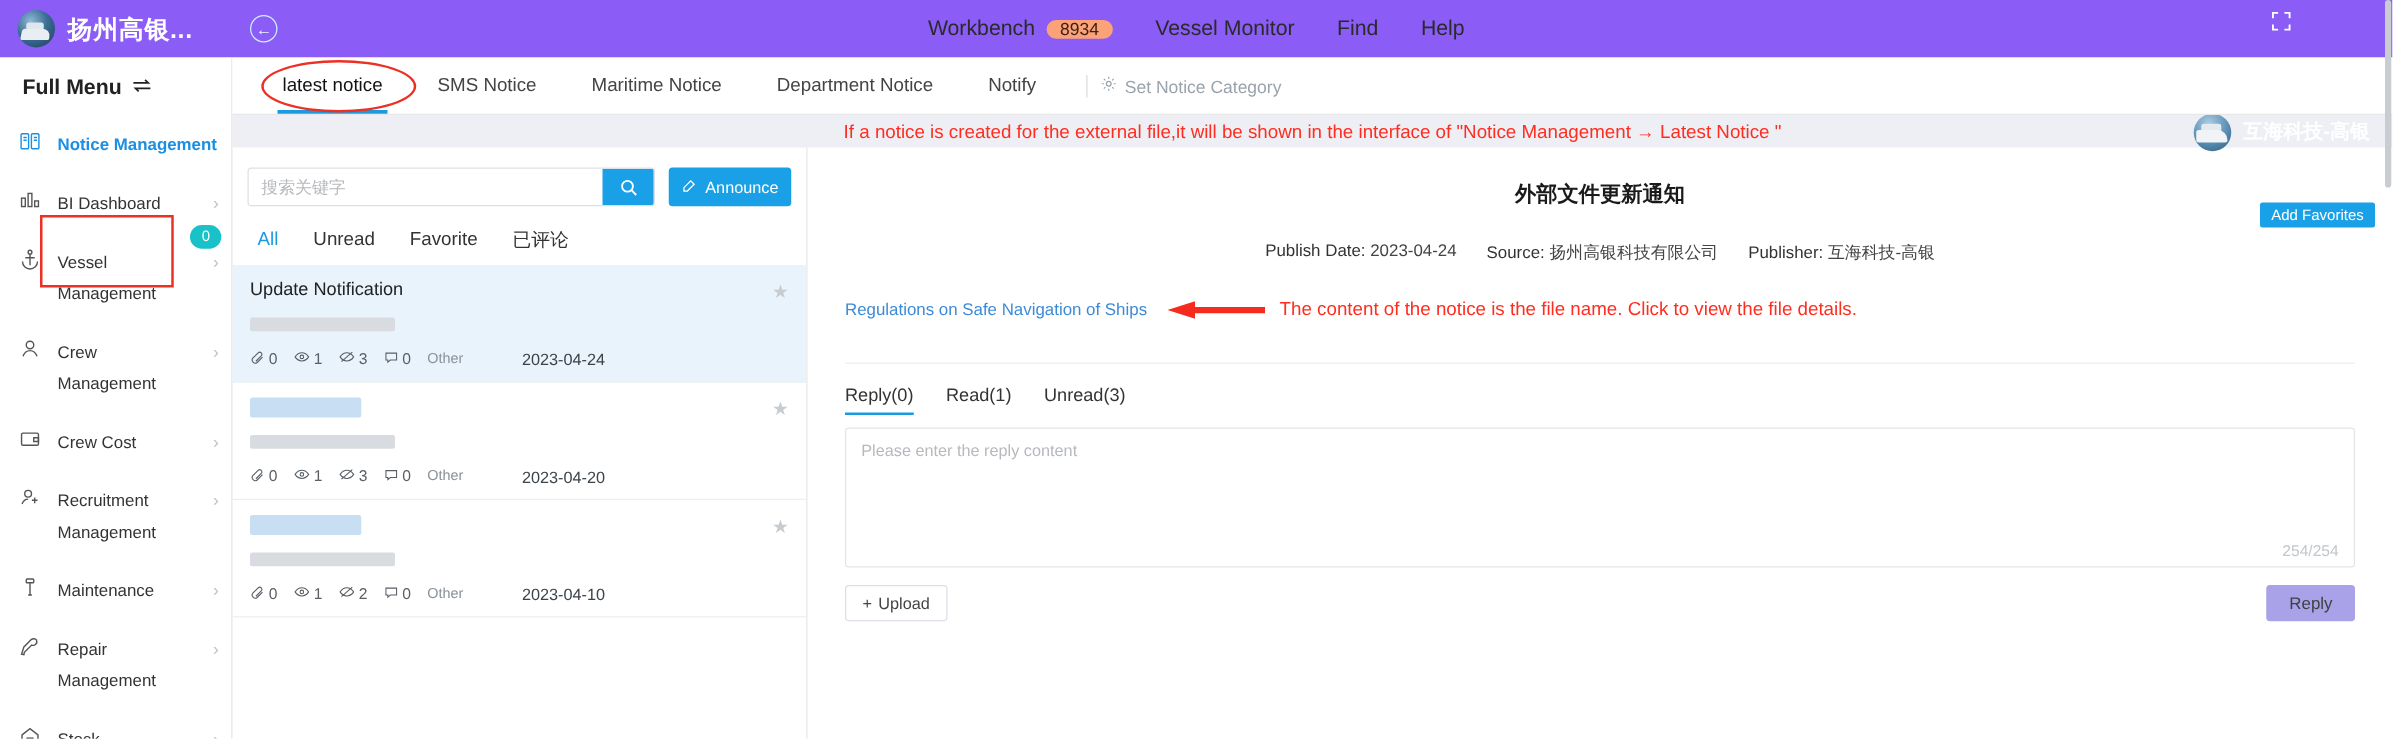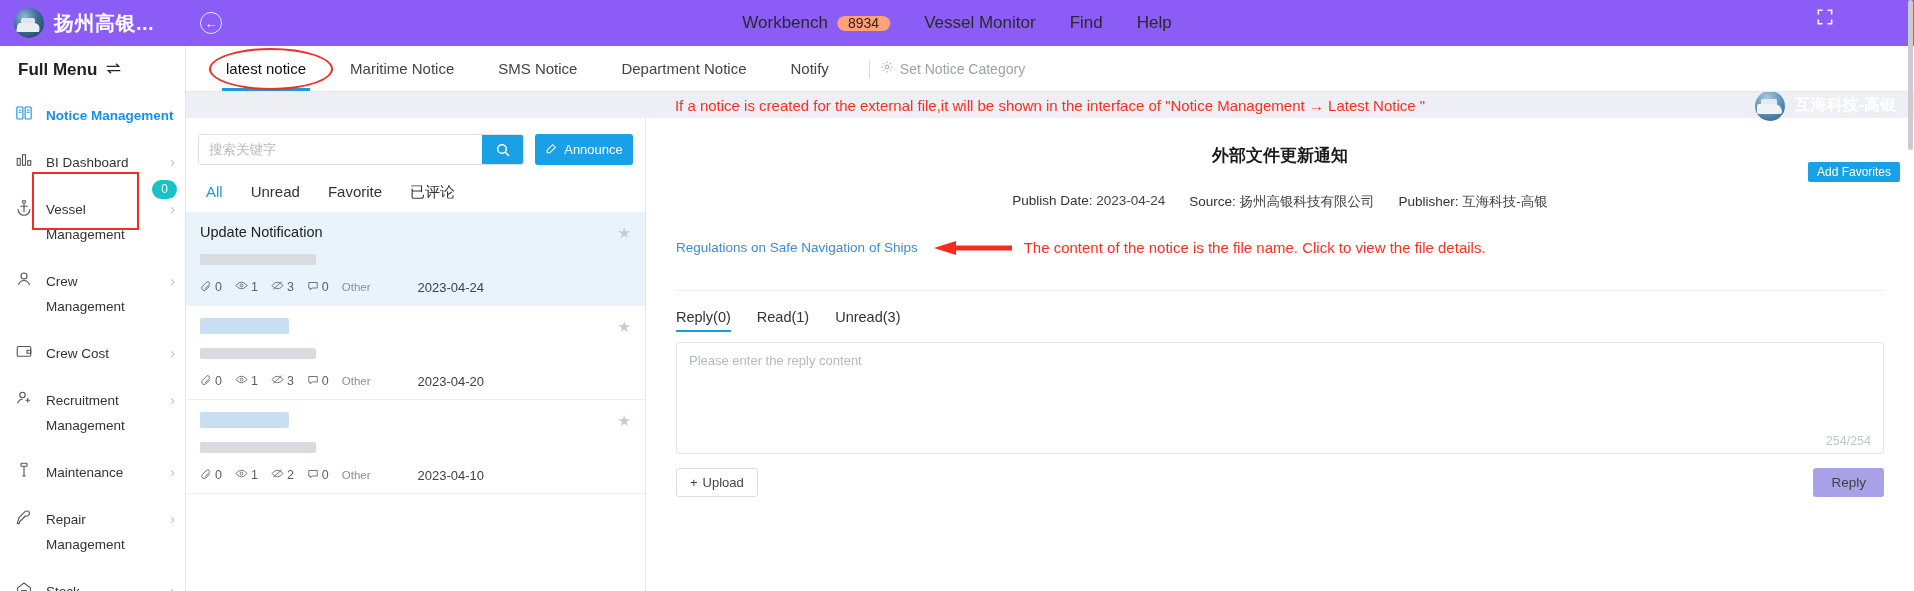--- a/index.html
+++ b/index.html
@@ -379,22 +379,22 @@
 
       <div class="hl-box"></div>
       <div class="count-pill">0</div>
     </div>
   </div>
 
   <div class="content">
 
     <div class="tabbar">
       <div class="tab active">latest notice</div>
+      <div class="tab">SMS Notice</div>
       <div class="tab">Maritime Notice</div>
-      <div class="tab">SMS Notice</div>
       <div class="tab">Department Notice</div>
       <div class="tab">Notify</div>
       <div class="tab-sep"></div>
       <div class="set-cat">
         <span>
           <svg width="14" height="14" viewBox="0 0 24 24" fill="none" stroke="#9aa3ab" stroke-width="1.7">
             <circle cx="12" cy="12" r="3.2"></circle>
             <path d="M12 2.5v2.8M12 18.7v2.8M21.5 12h-2.8M5.3 12H2.5M18.7 5.3l-2 2M7.3 16.7l-2 2M18.7 18.7l-2-2M7.3 7.3l-2-2"></path>
           </svg>
         </span>

